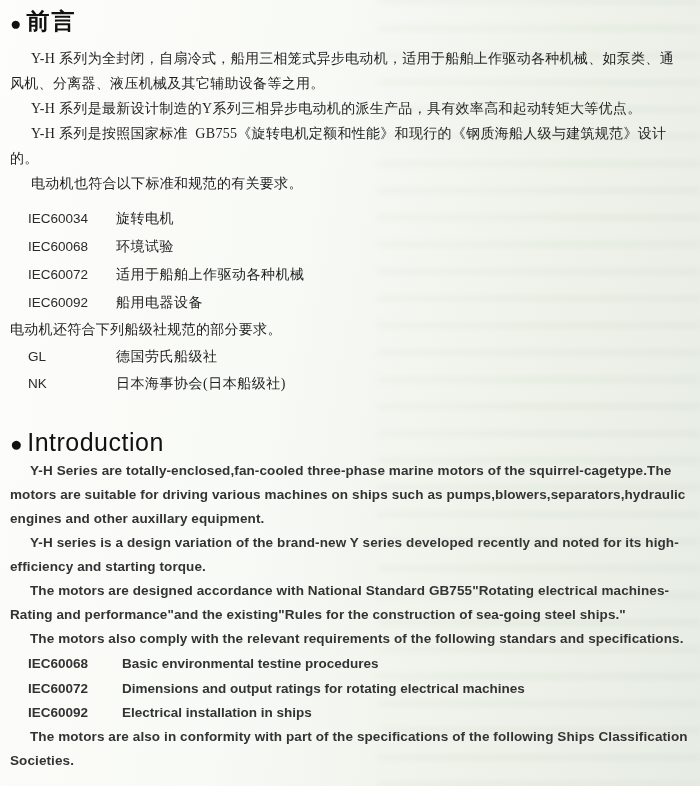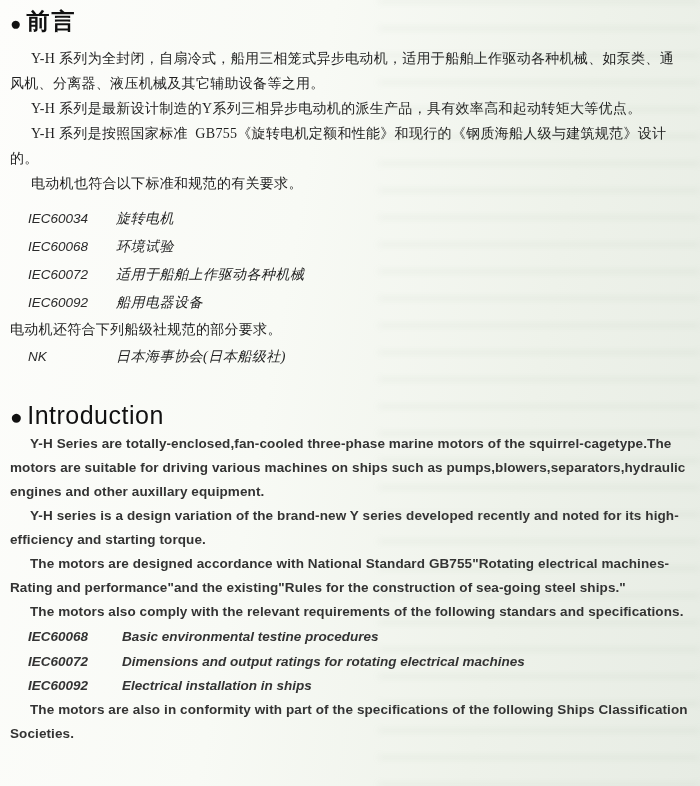--- a/index.html
+++ b/index.html
@@ -25,21 +25,21 @@
   
   .cn{
     font-family:"Liberation Serif","DejaVu Serif",serif;
     font-size:14px;line-height:25px;color:#1f1f1f;margin:0;
     white-space:pre-wrap;letter-spacing:0.3px;
   }
   .indent{text-indent:21px;}
   
   .list{margin:0;}
   .list-cn-standards{margin-top:8px;}
-  .row{padding-left:18px;font-style:italic;}
+  .row{padding-left:18px;}
   .row-cn{line-height:27px;}
   .row-soc{line-height:26px;}
   .row-en{line-height:23.5px;}
   .term{
     display:inline-block;min-width:64px;margin-right:24px;
     font-family:"Liberation Sans","DejaVu Sans",sans-serif;
     font-size:13.5px;color:#2a2a2a;font-weight:normal;
   }
   .desc-cn{
     font-family:"Liberation Serif","DejaVu Serif",serif;
@@ -87,20 +87,23 @@
       </div>
       <div class="row row-cn">
         <span class="term">IEC60092</span><span class="desc-cn">船用电器设备</span>
       </div>
     </div>
 
     <p class="cn" style="line-height:27px;">电动机还符合下列船级社规范的部分要求。</p>
 
     <div class="list">
       <div class="row row-soc">
+        <span class="term">GL</span><span class="desc-cn">德国劳氏船级社</span>
+      </div>
+      <div class="row row-soc">
         <span class="term">NK</span><span class="desc-cn">日本海事协会(日本船级社)</span>
       </div>
     </div>
   </section>
 
   <section>
     <h2>
       <span class="bullet">●</span>
       <span>Introduction</span>
     </h2>

